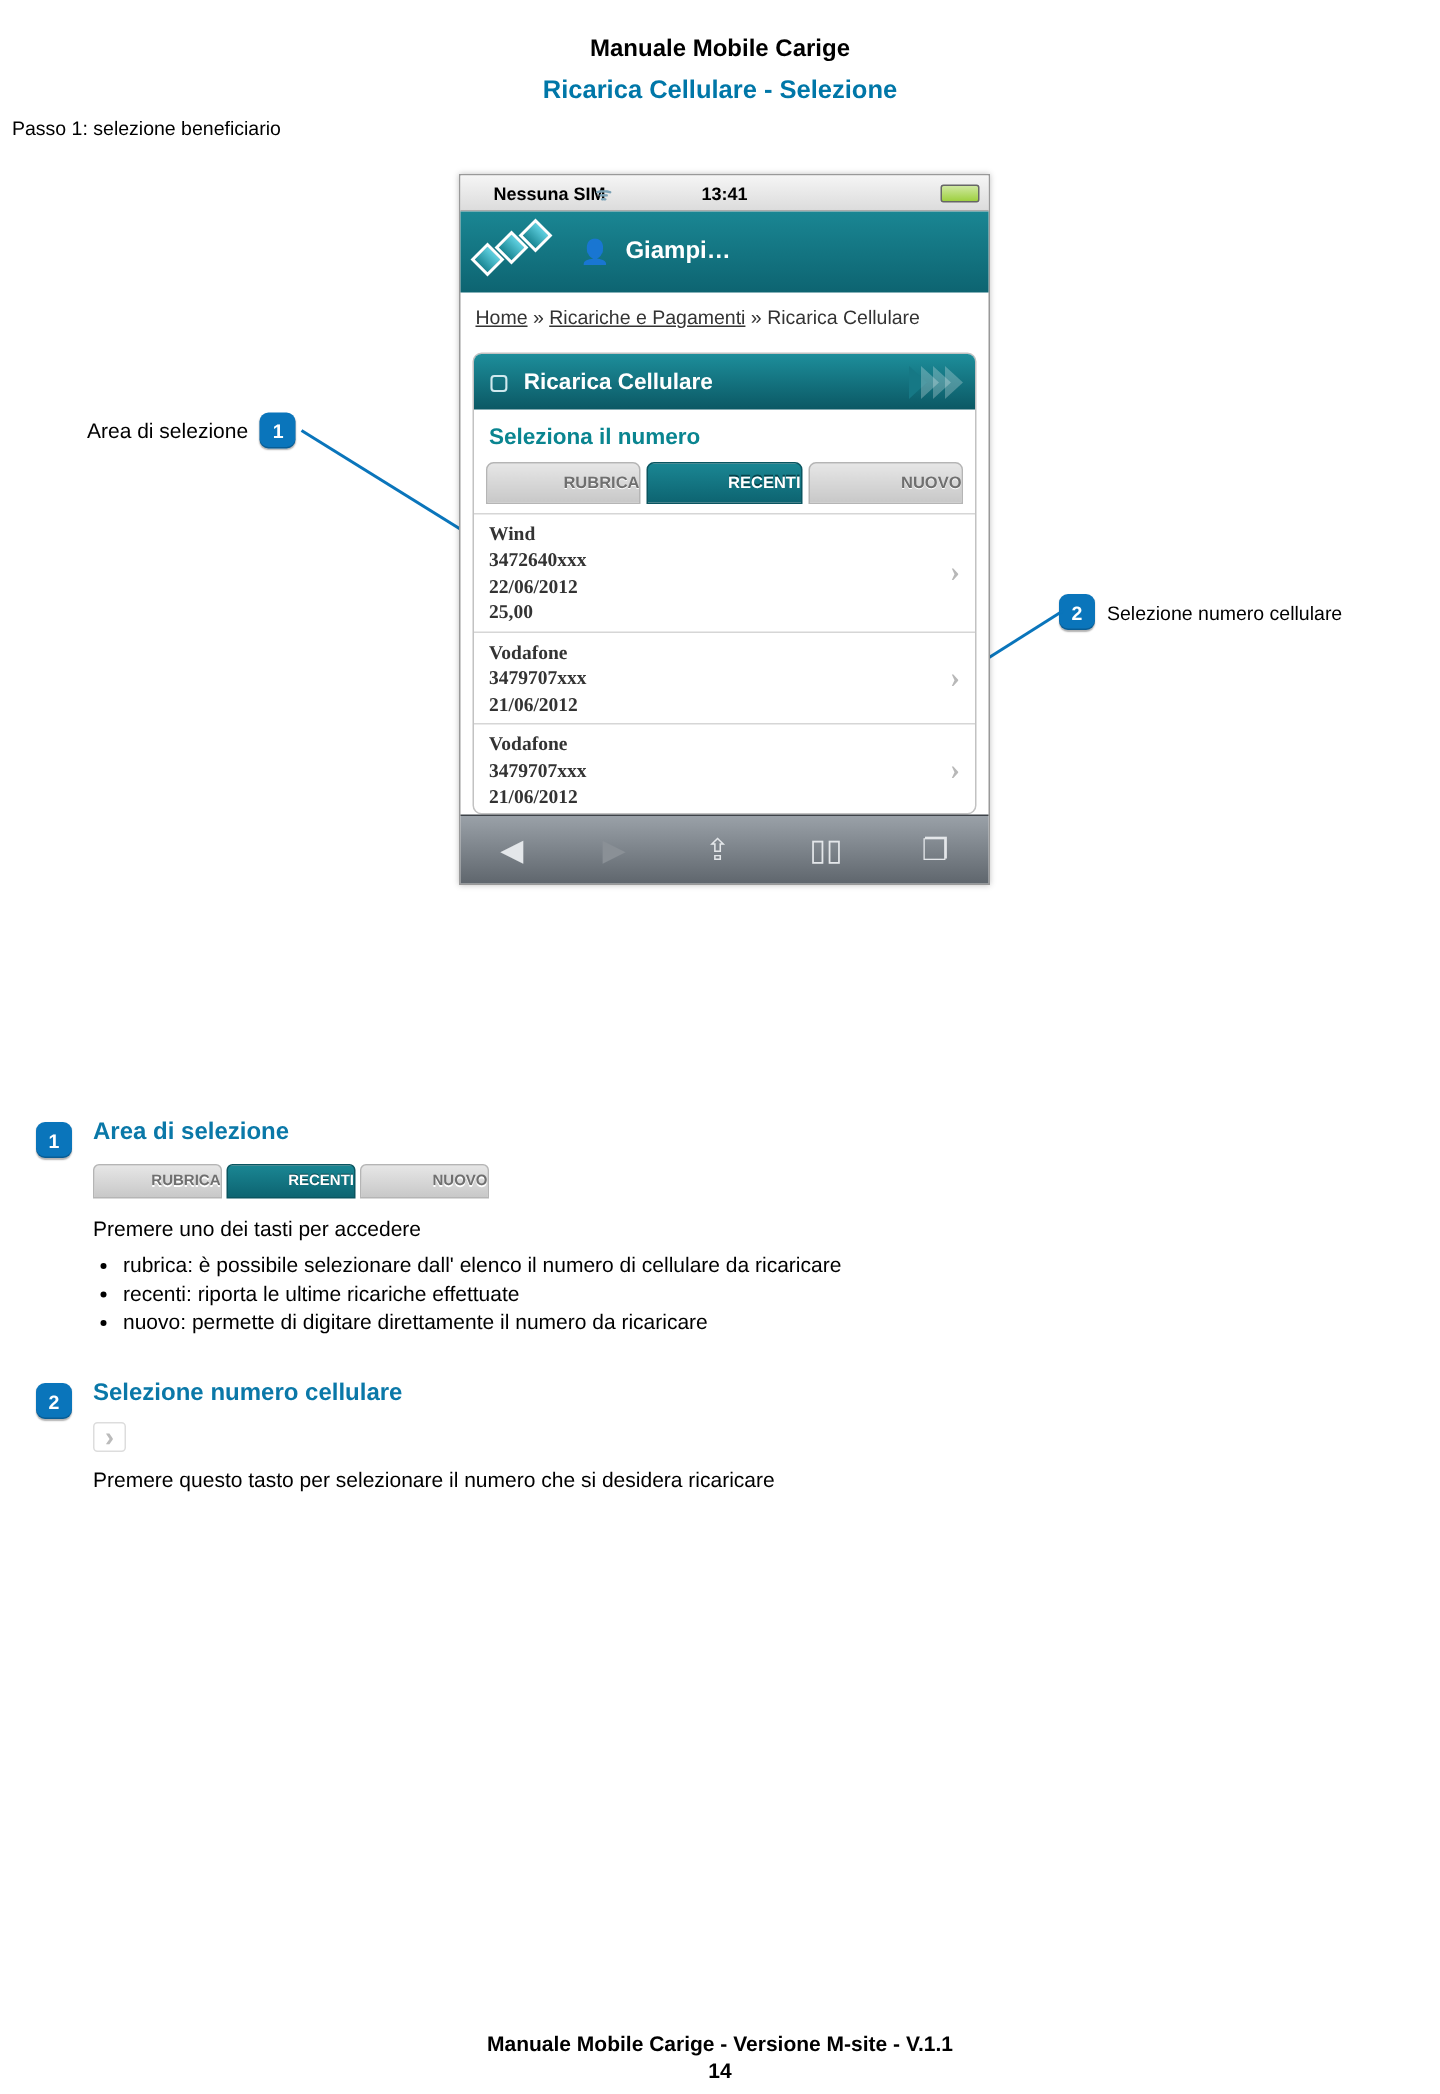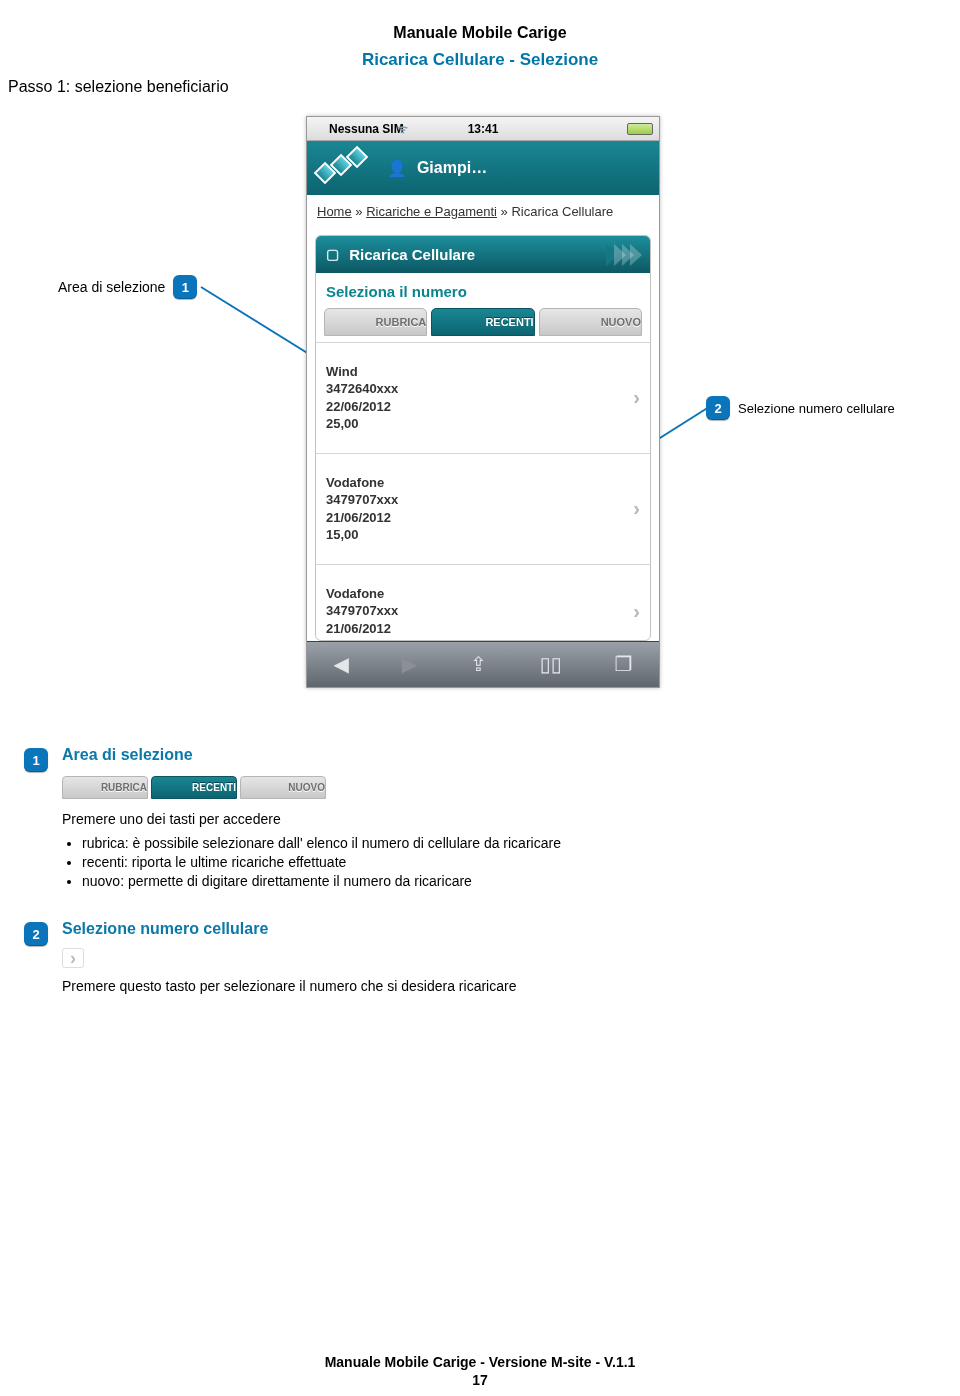--- a/index.html
+++ b/index.html
@@ -22,21 +22,21 @@
     text-align: center;
     color: #0077a8;
     font-weight: bold;
     font-size: 17px;
     margin-top: 8px;
   }
   .step-label {
     position: absolute;
     left: 8px;
     top: 78px;
-    font-size: 16px;
+    font-size: 13px;
   }
   
   .phone {
     position: absolute;
     left: 306px;
     top: 116px;
     width: 354px;
     border: 1px solid #999;
     background: #fff;
     box-shadow: 0 0 4px rgba(0,0,0,.25);
@@ -141,27 +141,28 @@
     border: 1px solid #b5b5b5;
   }
   .tab.active {
     background: linear-gradient(#1a8693,#0d6471);
     color: #fff;
     text-shadow: 0 -1px 0 #05424b;
     border-color: #0a5560;
   }
   .list-row {
     border-top: 1px solid #d6d6d6;
-    padding: 20px 10px;
+    padding: 4px 10px;
     display: flex;
     align-items: center;
     font-size: 13px;
     font-weight: bold;
     color: #333;
     line-height: 1.35;
+    font-family: Liberation Serif, serif;
   }
   .list-row .info { flex: 1; }
   .list-row .chev {
     color: #b8b8b8;
     font-size: 20px;
     font-weight: bold;
   }
   .bottom-bar {
     height: 46px;
     background: linear-gradient(#9aa1a8,#5f666d);
@@ -320,21 +321,20 @@
         <div>22/06/2012</div>
         <div>25,00</div>
       </div>
       <div class="chev">›</div>
     </div>
     <div class="list-row">
       <div class="info">
         <div>Vodafone</div>
         <div>3479707xxx</div>
         <div>21/06/2012</div>
-        <div>15,00</div>
       </div>
       <div class="chev">›</div>
     </div>
     <div class="list-row" style="padding-bottom:2px">
       <div class="info">
         <div>Vodafone</div>
         <div>3479707xxx</div>
         <div>21/06/2012</div>
       </div>
       <div class="chev">›</div>
@@ -372,14 +372,14 @@
     <div class="content">
       <h3>Selezione numero cellulare</h3>
       <div class="mini-chevron">›</div>
       <p>Premere questo tasto per selezionare il numero che si desidera ricaricare</p>
     </div>
   </div>
 </div>
 
 <div class="footer">
   <div>Manuale Mobile Carige - Versione M-site - V.1.1</div>
-  <div class="pg">17</div>
+  <div class="pg">14</div>
 </div>
 
 </body></html>

